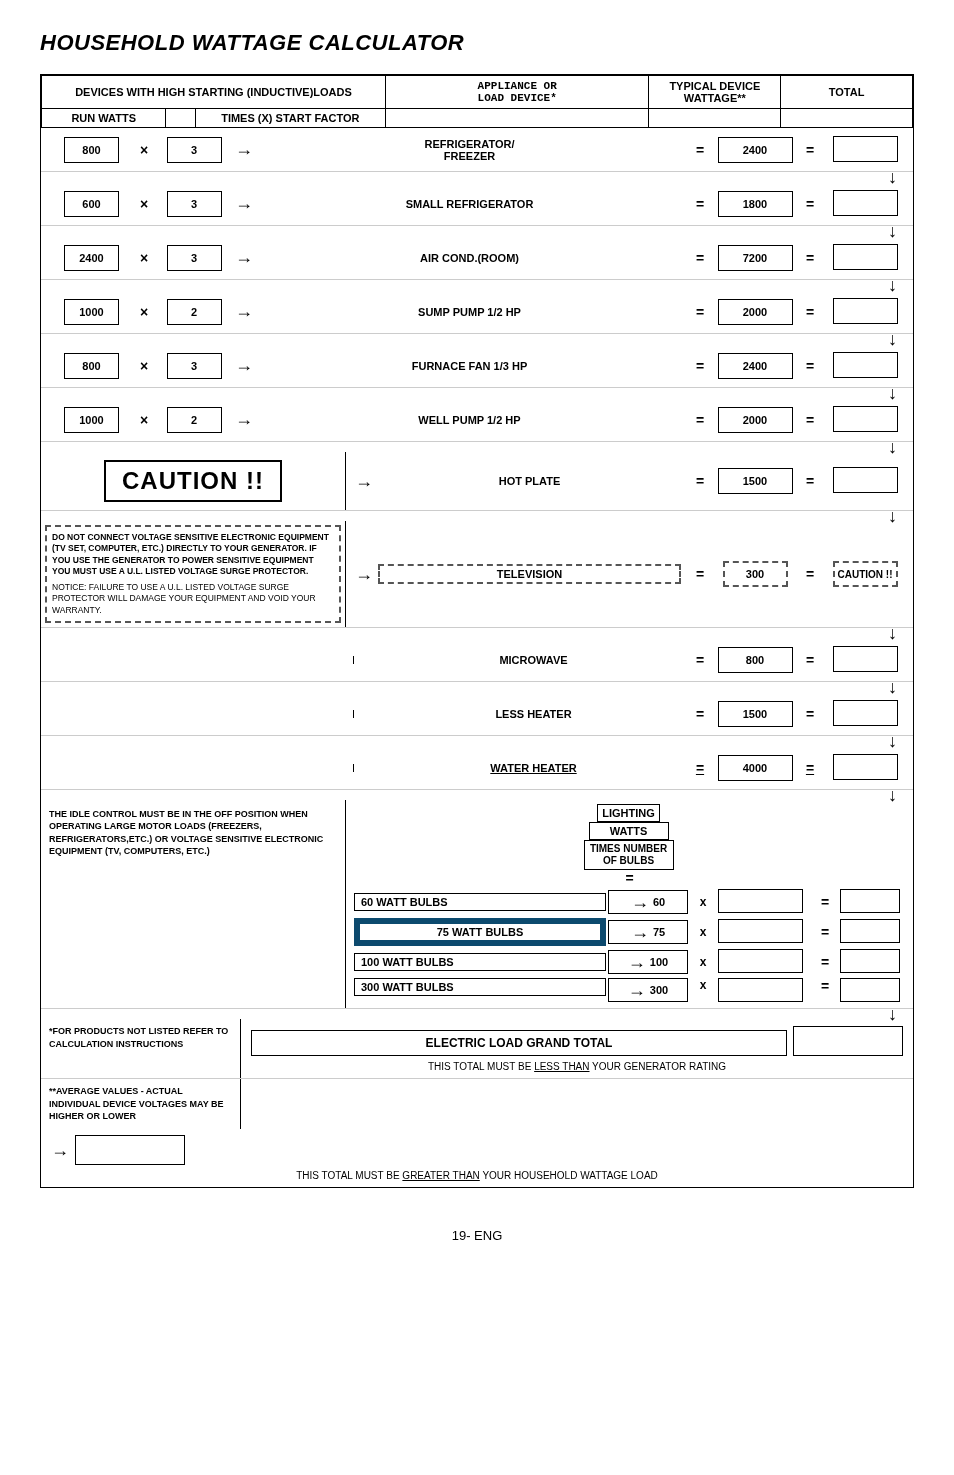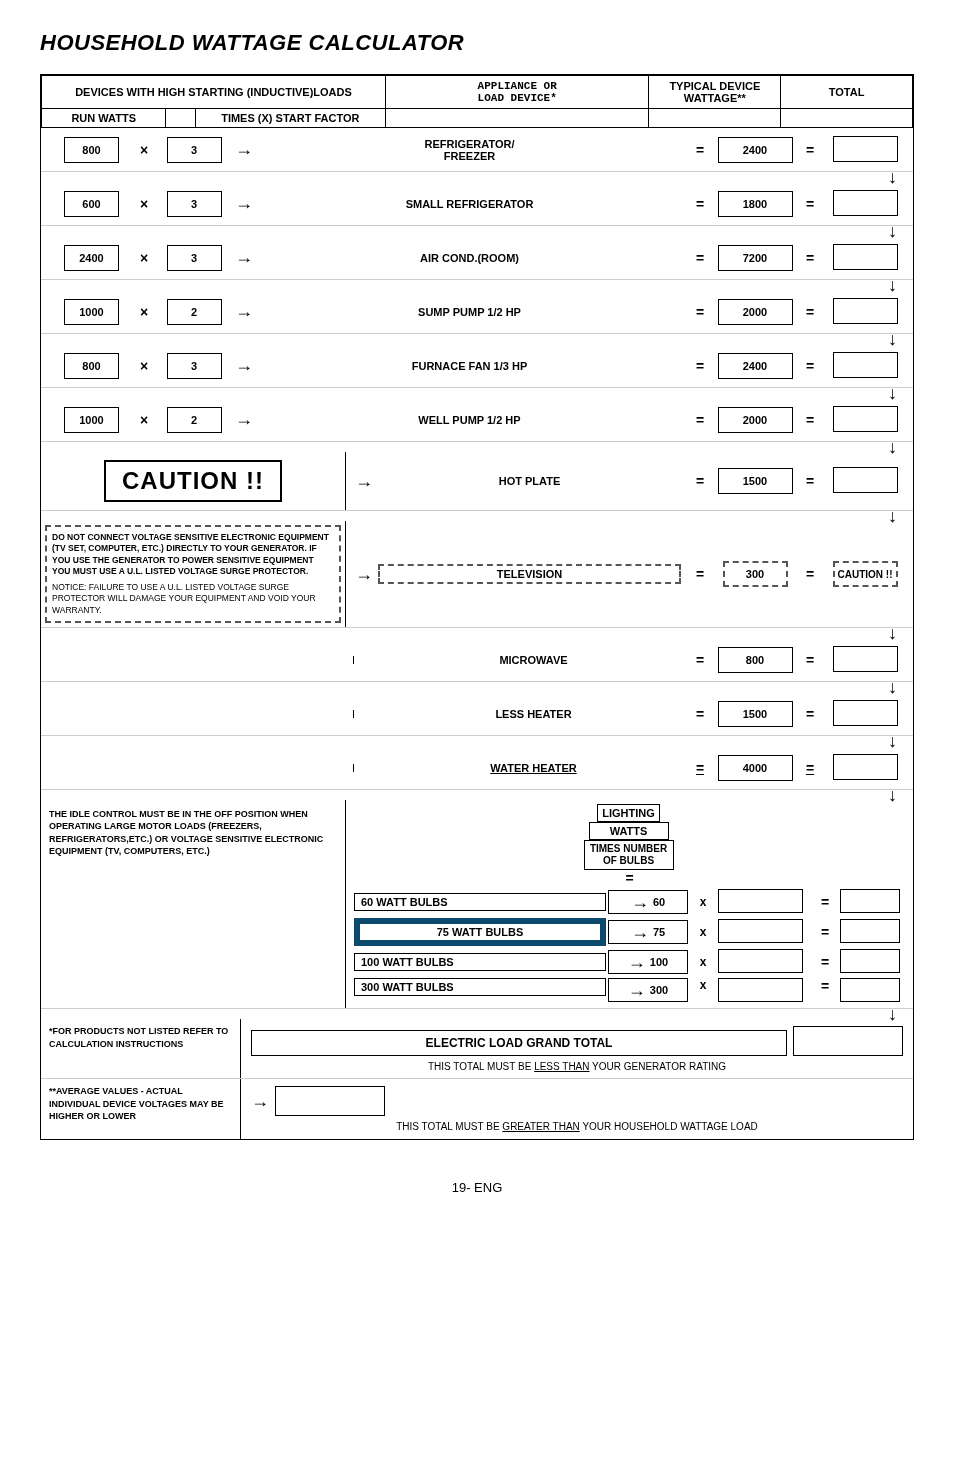--- a/index.html
+++ b/index.html
@@ -369,21 +369,21 @@
       <div style="display:flex; align-items:flex-end; gap:6px;">
         <div style="flex:1; border:1px solid #000; padding:5px 10px; font-size:12px; font-weight:bold; text-align:center;">ELECTRIC LOAD GRAND TOTAL</div>
         <div style="width:110px; border:1px solid #000; height:30px;"></div>
       </div>
       <div style="font-size:10px; text-align:center;">
         THIS TOTAL MUST BE <span style="text-decoration:underline;">LESS THAN</span> YOUR GENERATOR RATING
       </div>
     </div>
   </div>
 
-  <div style="display:flex; align-items:stretch; min-height:60px;">
+  <div style="display:flex; align-items:stretch; min-height:60px;flex-direction:column;">
     <div style="width:200px; border-right:1px solid #000; padding:6px 8px; font-size:9px; font-weight:bold; line-height:1.4;">**AVERAGE VALUES - ACTUAL INDIVIDUAL DEVICE VOLTAGES MAY BE HIGHER OR LOWER</div>
     <div style="flex:1; display:flex; flex-direction:column; justify-content:center; padding:6px 10px; gap:5px;">
       <div style="display:flex; align-items:center; gap:6px;">
         <div style="font-size:18px; flex-shrink:0;">→</div>
         <div style="width:110px; border:1px solid #000; height:30px;"></div>
       </div>
       <div style="font-size:10px; text-align:center;">
         THIS TOTAL MUST BE <span style="text-decoration:underline;">GREATER THAN</span> YOUR HOUSEHOLD WATTAGE LOAD
       </div>
     </div>

